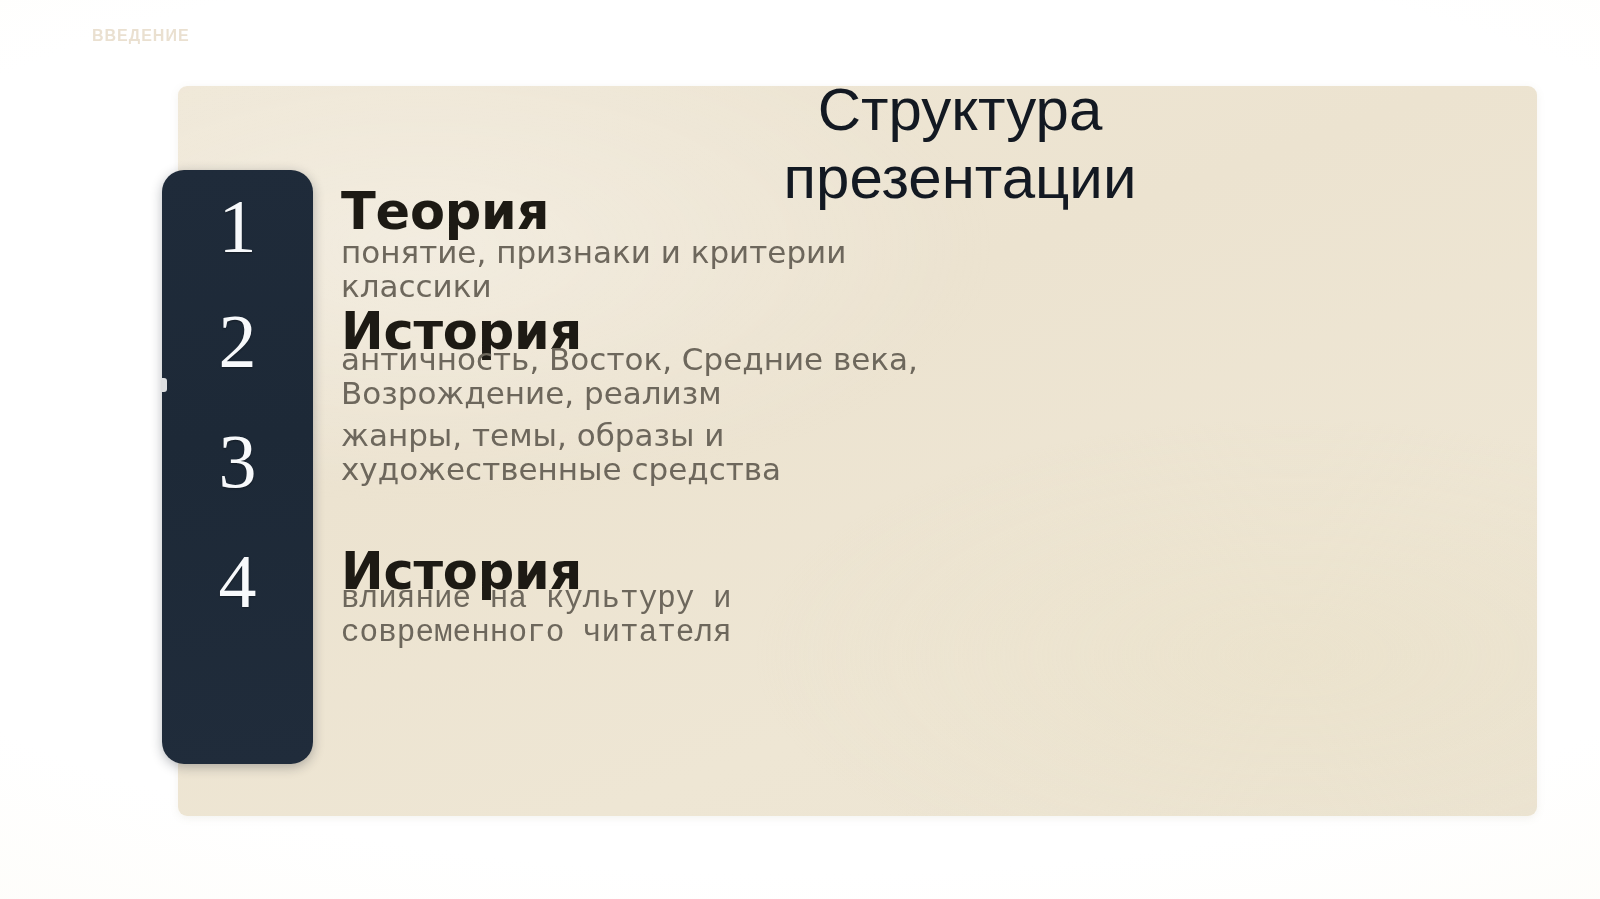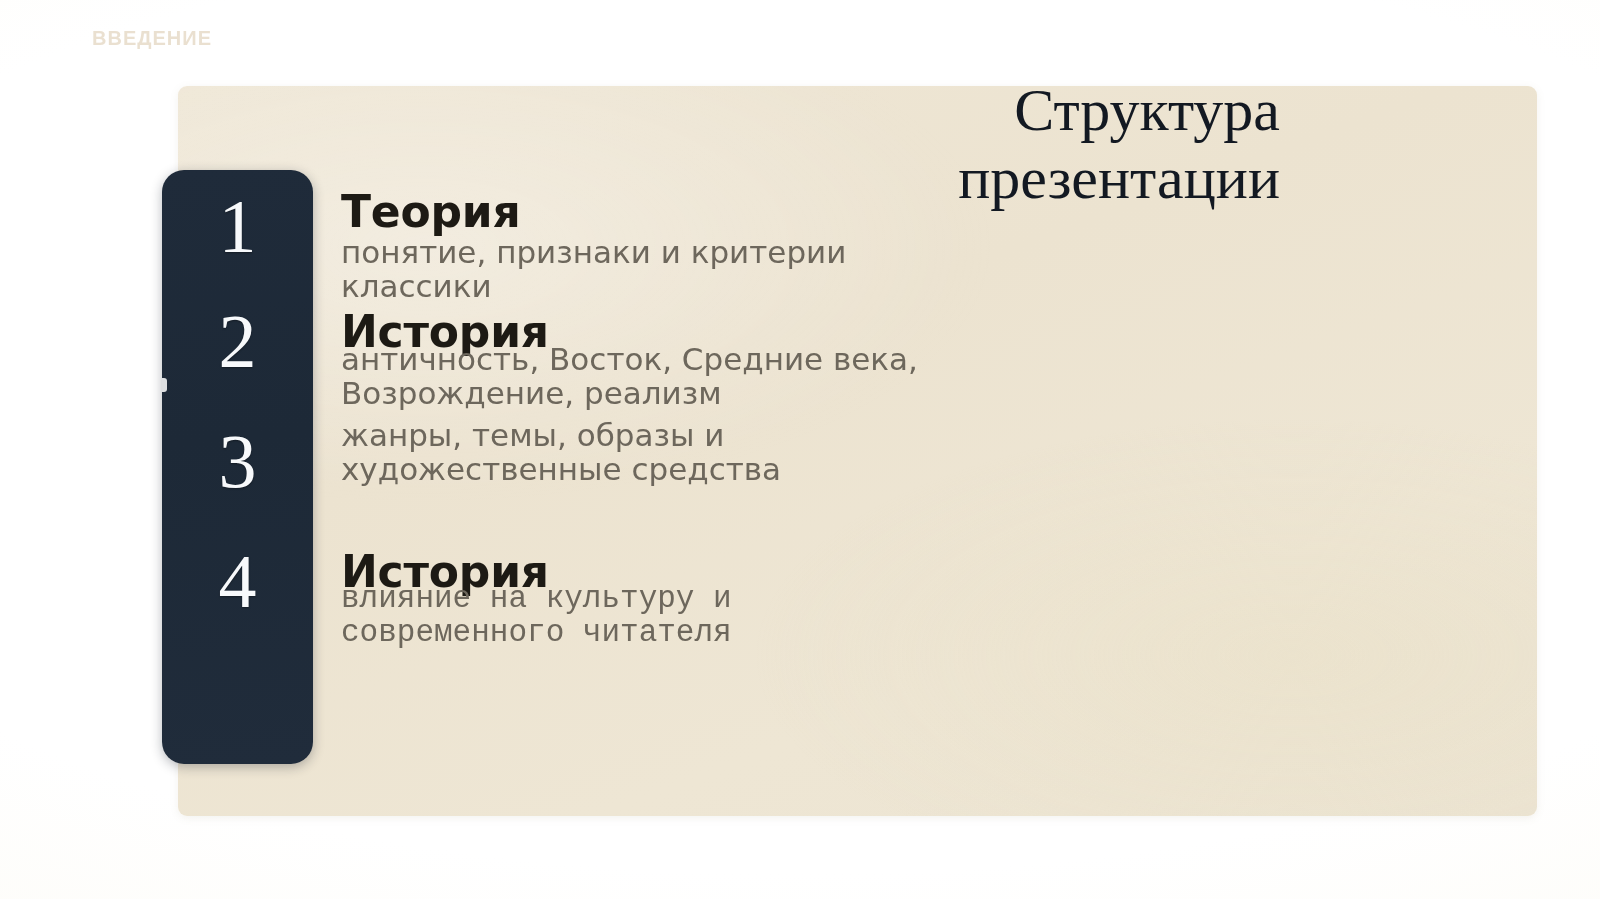--- a/index.html
+++ b/index.html
@@ -23,21 +23,21 @@
     inset: 0;
     background:
       radial-gradient(120% 90% at 50% 45%, #ffffff 0%, #ffffff 58%, #fdfcf8 82%, #fbf9f3 100%);
   }
 
   
   #eyebrow {
     position: absolute;
     left: 92px;
     top: 27px;
-    font-size: 20px;
+    font-size: 16px;
     font-weight: 700;
     letter-spacing: 1.0px;
     color: #d9c7ab;
     opacity: 0.55;
     text-transform: uppercase;
     filter: blur(0.35px);
     user-select: none;
     white-space: nowrap;
   }
 
@@ -63,22 +63,22 @@
       radial-gradient(55% 45% at 82% 78%, rgba(233,224,198,0.45), rgba(255,255,255,0) 72%);
     pointer-events: none;
   }
 
   
   #slide-title {
     position: absolute;
     left: 640px;
     top: 36px;
     width: 640px;
-    text-align: right;
-    font-family: Liberation Serif, serif;
+    text-align: center;
+    font-family: Liberation Sans, sans-serif;
     font-size: 60px;
     line-height: 68px;
     font-weight: 400;
     color: #131922;
     letter-spacing: 0px;
     z-index: 6;
     white-space: pre-line;
   }
 
   
@@ -136,21 +136,21 @@
     left: 0;
     width: 1000px;
   }
   .item-block.i1 { top: 20px; }
   .item-block.i2 { top: 140px; }
   .item-block.i3 { top: 260px; }
   .item-block.i4 { top: 380px; }
 
   .item-heading {
     font-family: "DejaVu Sans", "Liberation Sans", sans-serif;
-    font-size: 44px;
+    font-size: 51px;
     line-height: 44px;
     font-weight: 700;
     color: #1d1a14;
     letter-spacing: -0.2px;
     margin: 0;
   }
   .item-subtitle {
     font-family: "DejaVu Sans", "Liberation Sans", sans-serif;
     font-size: 31px;
     line-height: 34px;

